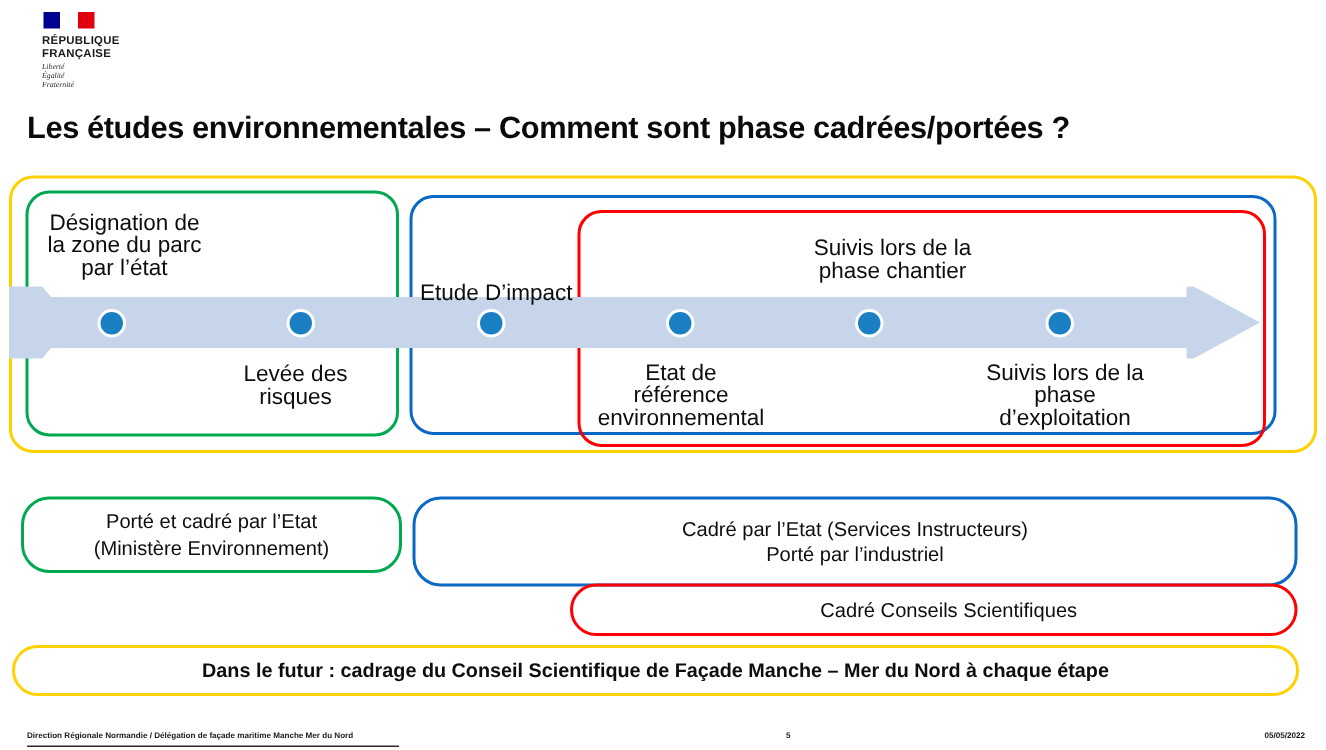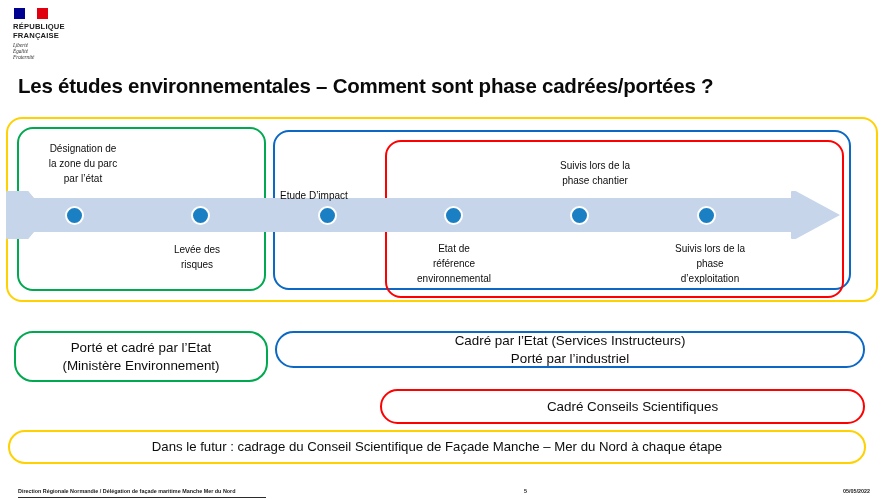--- a/index.html
+++ b/index.html
@@ -4,21 +4,21 @@
 <style>
   html,body{margin:0;padding:0;}
   body{
     width:884px;height:500px;background:#ffffff;overflow:hidden;
     font-family:"Liberation Sans", sans-serif;
     -webkit-font-smoothing:antialiased;
   }
   .slide{position:relative;width:884px;height:500px;}
 
   
-  .rf-logo{position:absolute;left:13px;top:8px;width:86px;}
+  .rf-logo{position:absolute;left:28px;top:8px;width:86px;}
   .rf-flag{display:flex;width:34px;height:11px;margin-left:1px;}
   .rf-flag i{flex:1 1 33.33%;display:block;}
   .rf-flag i.b{background:#000091;}
   .rf-flag i.w{background:#ffffff;}
   .rf-flag i.r{background:#E1000F;}
   .rf-name{font-size:7.6px;font-weight:bold;color:#1a1a1a;line-height:9px;
            letter-spacing:.2px;margin-top:3px;}
   .rf-motto{font-size:5.2px;color:#2b2b2b;line-height:6.1px;margin-top:2px;
             font-family:"Liberation Serif", serif;font-style:italic;}
 
@@ -48,34 +48,34 @@
   .gbox.green {left:17px;top:127px;width:249px;height:164px;border:2.6px solid #00A94F;}
   .gbox.blue  {left:273px;top:130px;width:578px;height:160px;border:2.6px solid #0B68C4;}
   .gbox.red   {left:385px;top:140px;width:459px;height:158px;border:2.6px solid #FF0000;}
   .arrow-shape{position:absolute;left:6px;top:191px;width:865px;height:48px;}
 
   .dot{position:absolute;width:19px;height:19px;border-radius:50%;
        background:#1B7FC4;border:2px solid #ffffff;box-sizing:border-box;
        top:205.5px;}
 
   
-  .tl-label{position:absolute;font-size:10px;color:#0d0d0d;line-height:15.2px;
+  .tl-label{position:absolute;font-size:15px;color:#0d0d0d;line-height:15.2px;
             text-align:center;}
   .tl-label.left{text-align:left;}
 
   
   .rbox{position:absolute;border-radius:19px;box-sizing:border-box;
         display:flex;align-items:center;justify-content:center;text-align:center;
         font-size:13.4px;color:#0d0d0d;line-height:17.5px;background:transparent;}
   .rbox.green {left:14px;top:331px;width:254px;height:51px;border:2.4px solid #00A94F;}
-  .rbox.blue  {left:275px;top:331px;width:590px;height:37px;border:2.4px solid #0B68C4;}
+  .rbox.blue  {left:275px;top:331px;width:590px;height:60px;border:2.4px solid #0B68C4;}
   .rbox.red   {left:380px;top:389px;width:485px;height:35px;border:2.4px solid #FF0000;padding-left:20px;}
   .rbox.yellow{left:8px;top:430px;width:858px;height:34px;border:2.4px solid #FFD100;
                font-size:13.2px;}
-  .rbox.yellow span{font-weight:400;}
+  .rbox.yellow span{font-weight:700;}
 
   
   .footer{position:absolute;left:0;bottom:0;width:884px;height:20px;}
   .f-line{position:absolute;left:18px;bottom:2px;width:248px;height:1px;background:#2b2b2b;}
   .f-left{position:absolute;left:18px;bottom:6px;font-size:5.4px;font-weight:bold;
           color:#1a1a1a;white-space:nowrap;}
   .f-page{position:absolute;left:524px;bottom:6px;font-size:5.4px;font-weight:bold;color:#1a1a1a;}
   .f-date{position:absolute;right:14px;bottom:6px;font-size:5.4px;font-weight:bold;color:#1a1a1a;}
 </style>
 </head>

